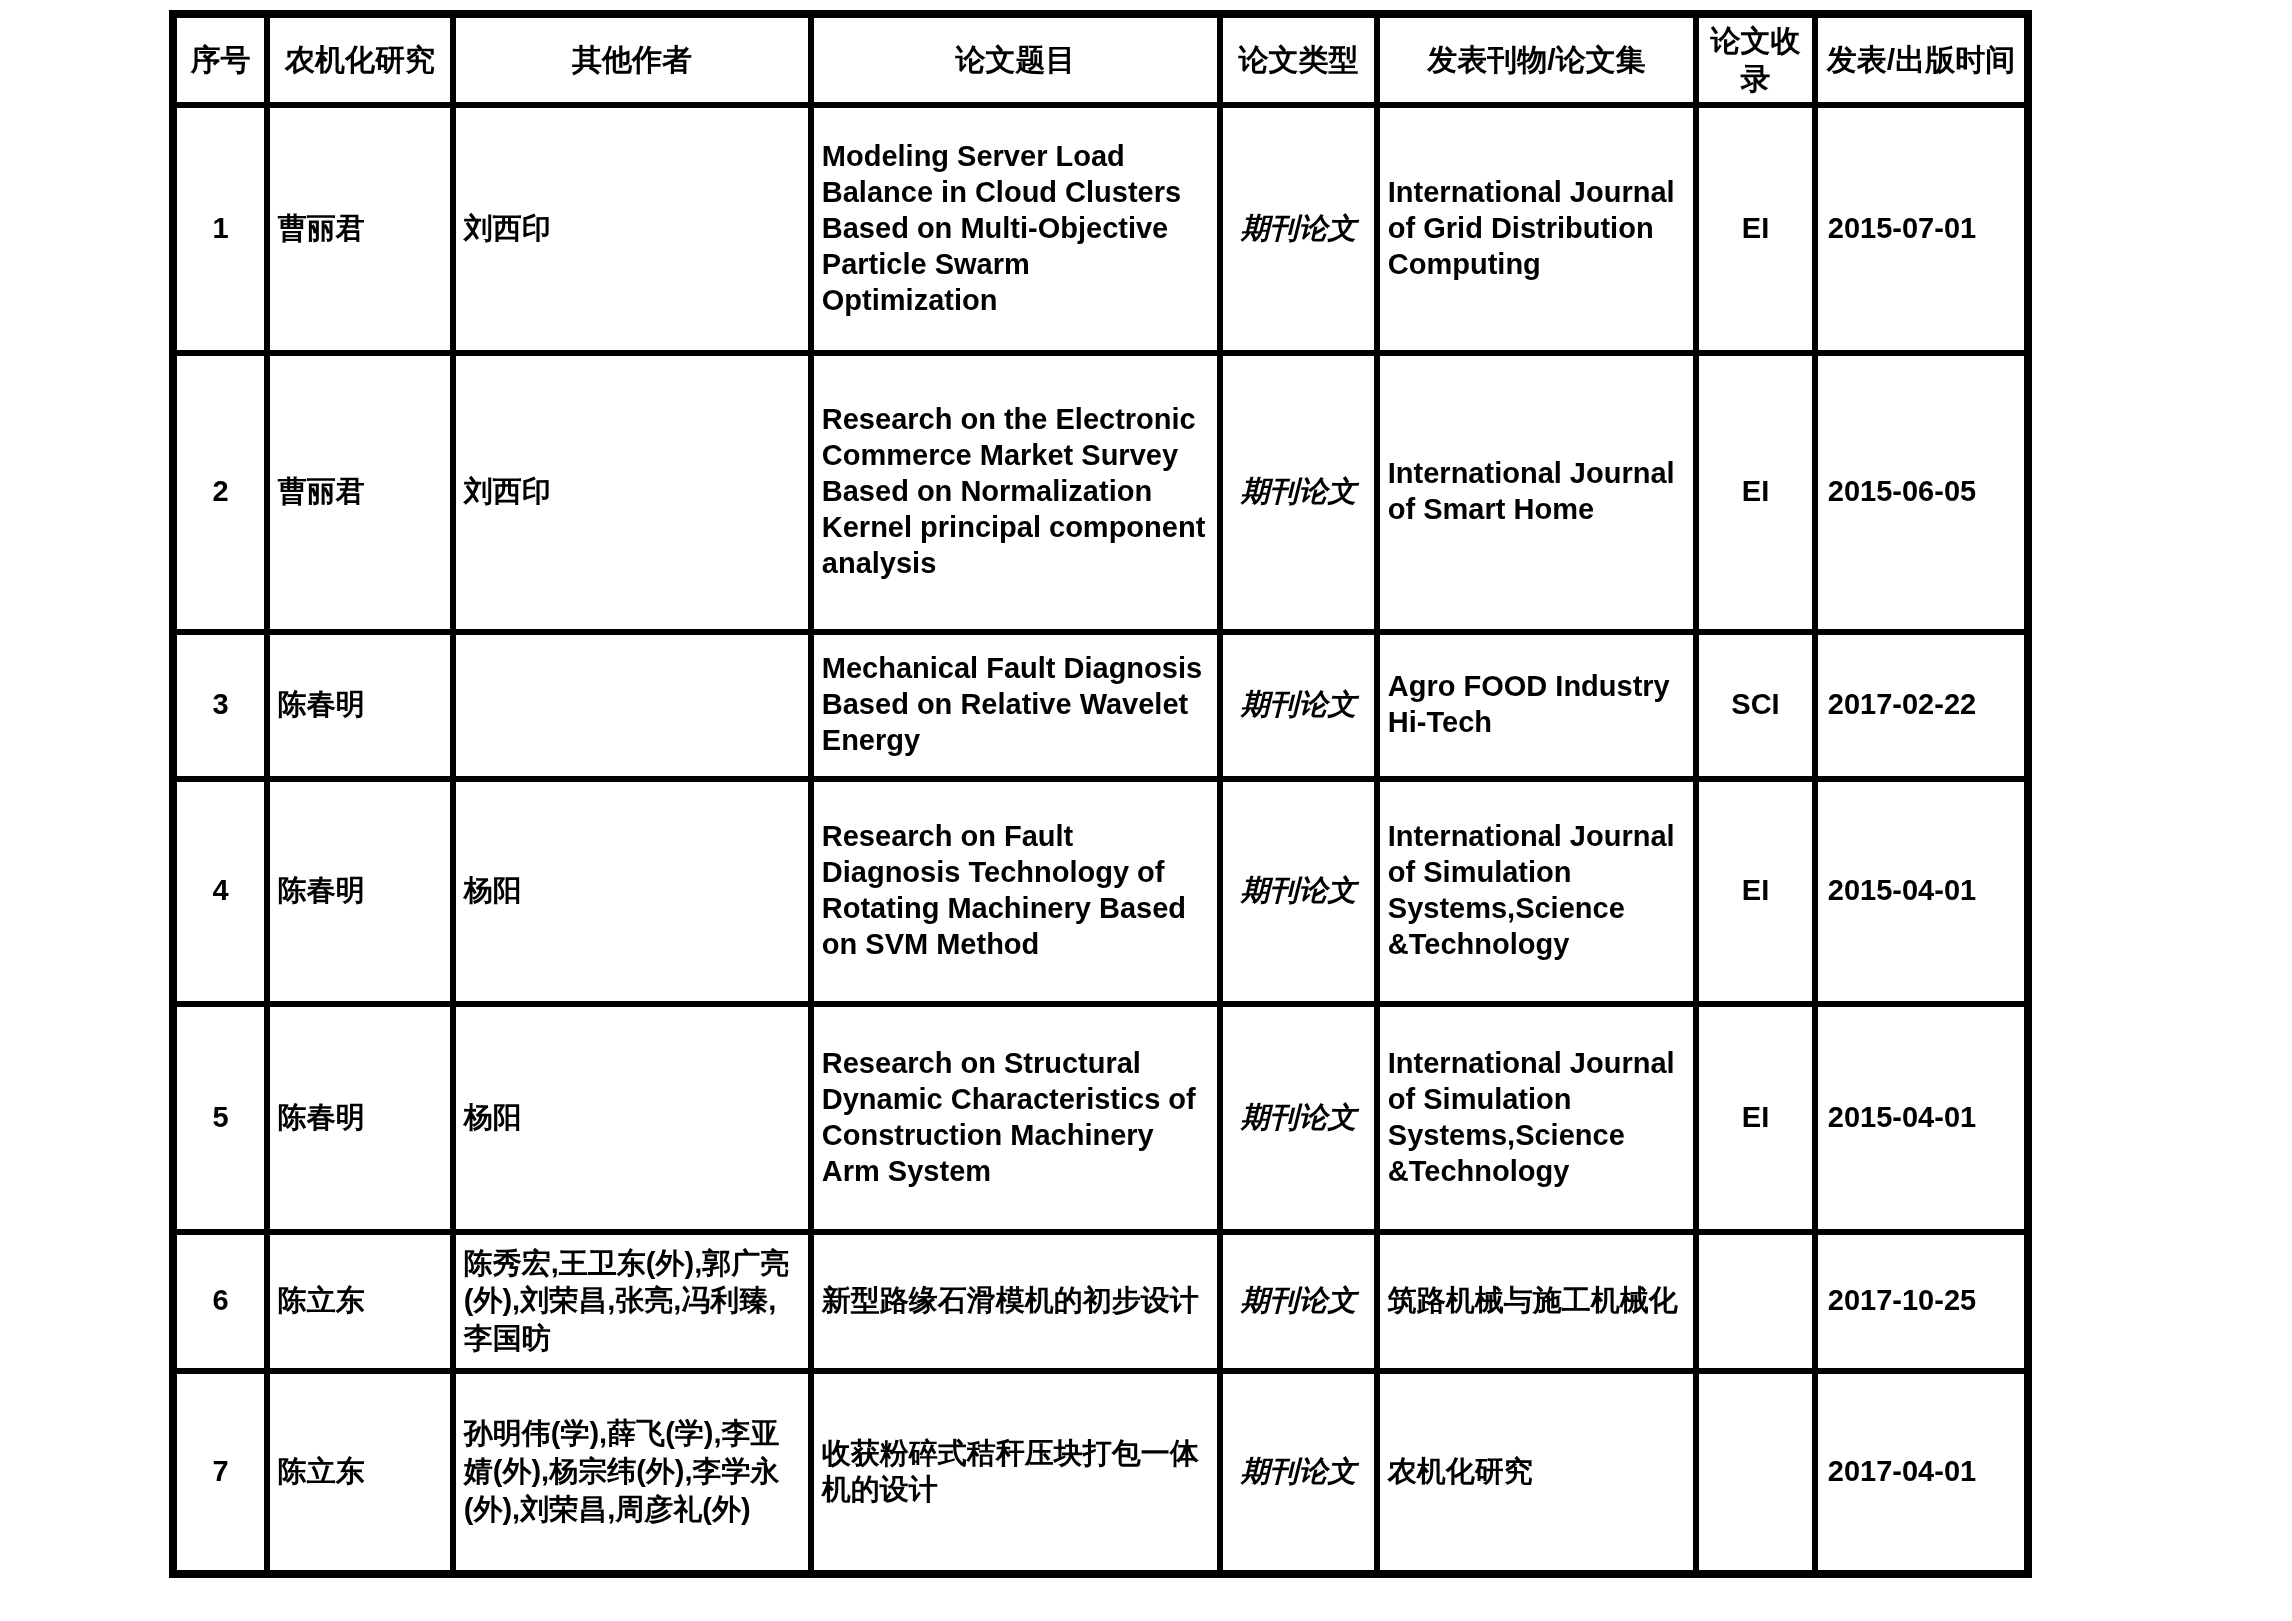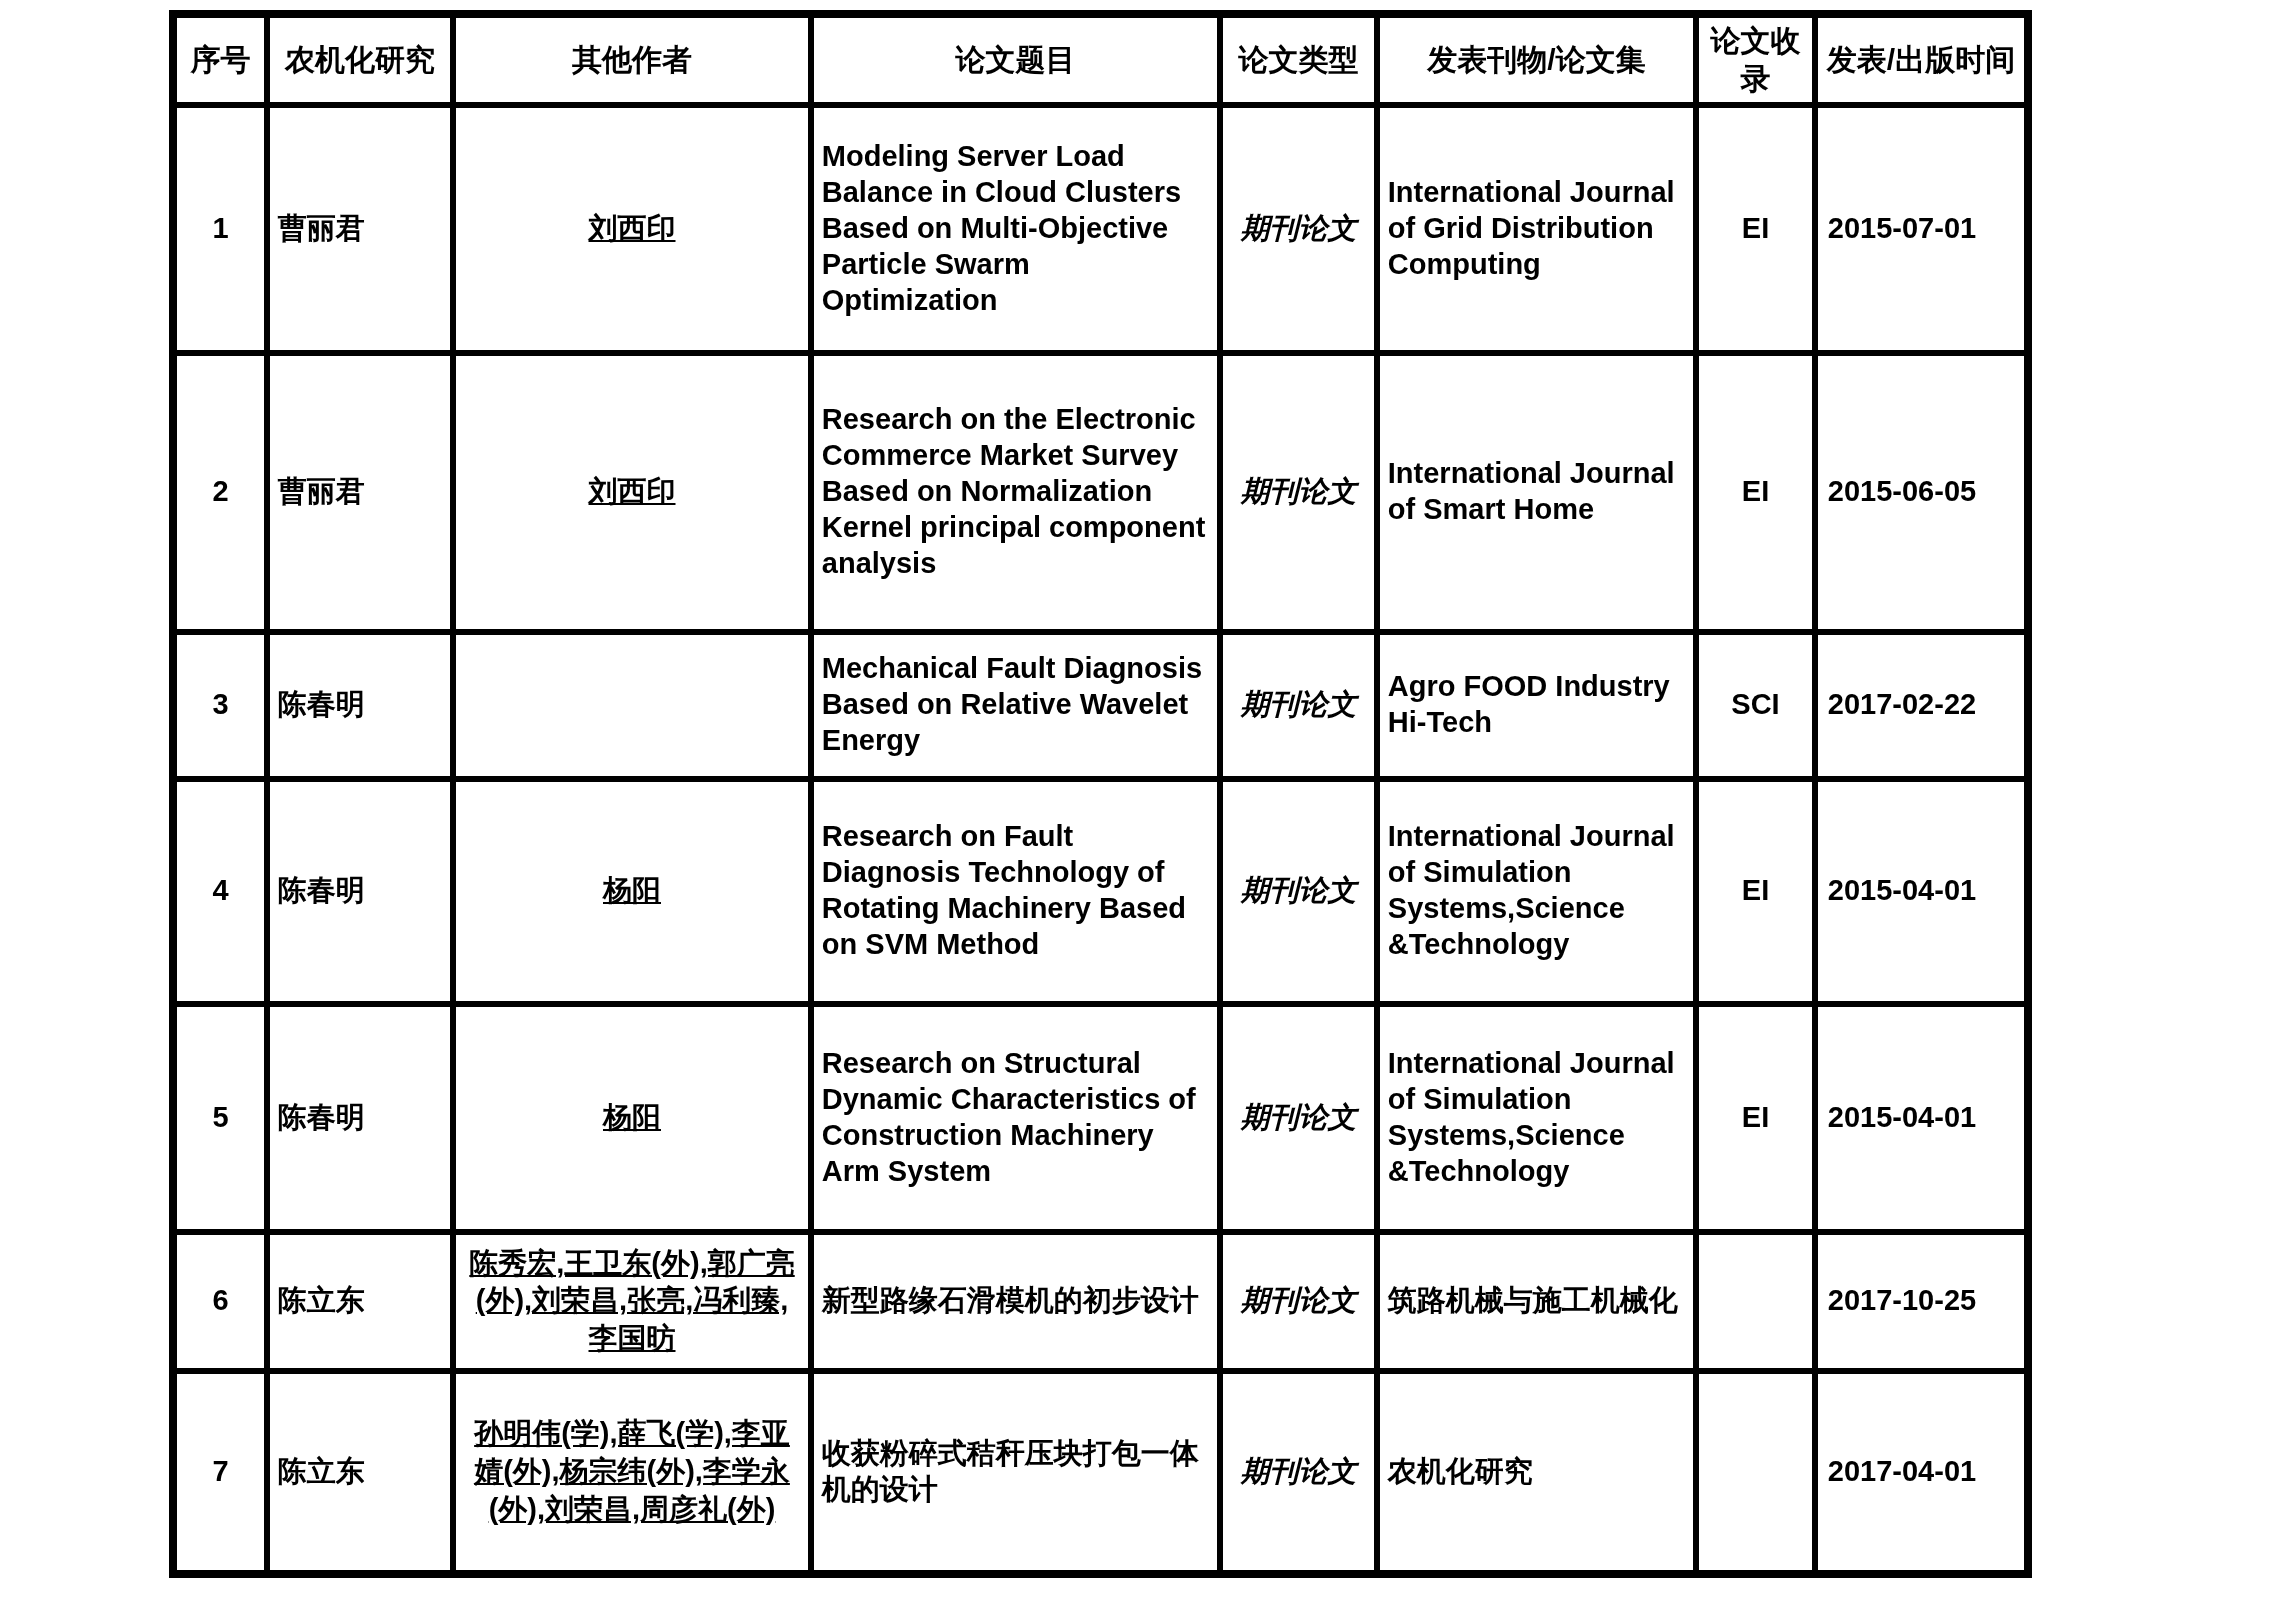--- a/index.html
+++ b/index.html
@@ -51,21 +51,21 @@
     padding: 2px 5.9px;
   }
   td {
     font-size: 29px;
     line-height: 1.24;
     padding: 3.9px 7.8px;
   }
   
   .col-0 { text-align: center; }                 
   .col-1 { text-align: left; padding-left: 7.8px; }
-  .col-2 { text-align: center; line-height: 1.3; text-decoration: underline; }
+  .col-2 { line-height: 1.3; }
   .col-3 { text-align: left; }                   
   .col-4 { text-align: center; font-style: italic; }                 
   .col-5 { text-align: left; }                   
   .col-6 { text-align: center; }                   
   .col-7 { text-align: left; padding-left: 9.8px; }
 </style>
 </head>
 <body>
 
 <div class="sheet">

